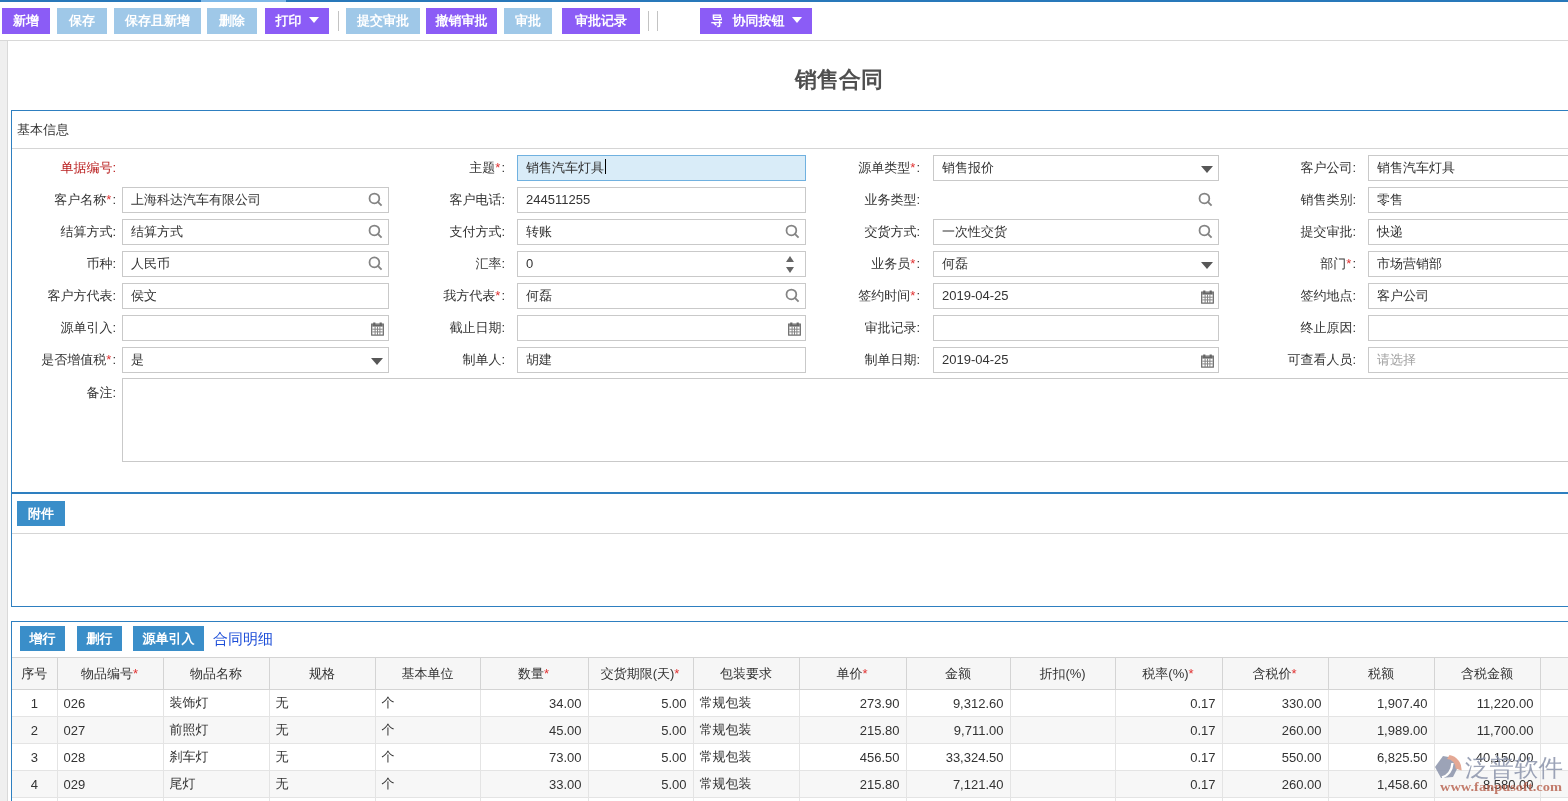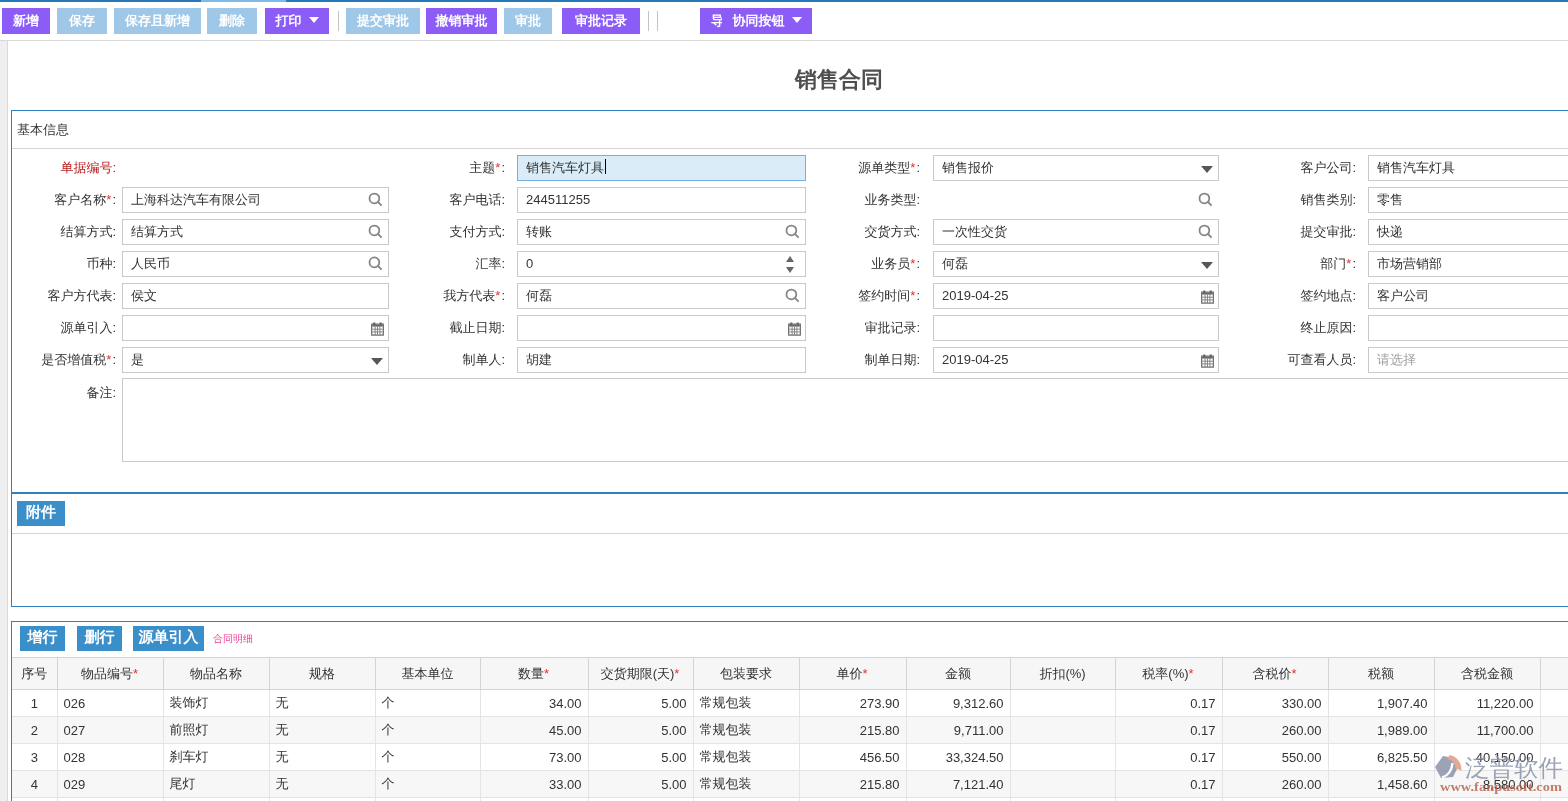--- a/index.html
+++ b/index.html
@@ -24,21 +24,21 @@
 .panel {position:absolute;left:11px;width:1689px;background:#fff;border:1px solid #2e7fc0;}
 .phead {position:absolute;left:0;top:0;width:100%;border-bottom:1px solid #d5d5d5;}
 .grid {position:absolute;left:12px;top:657px;border-collapse:collapse;table-layout:fixed;font-size:13px;color:#333;}
 .grid th {height:32px;font-weight:normal;background:#f6f6f6;border:1px solid #d4d4d4;border-left:none;text-align:center;padding:0;overflow:hidden;white-space:nowrap;}
 .grid th:first-child {border-left:none;}
 .grid td {height:27px;border:1px solid #e4e4e4;border-left:none;padding:0 6px;overflow:hidden;white-space:nowrap;}
 .grid tr.alt td {background:#f7f7f7;}
 .grid .c {text-align:center;}
 .grid .l {text-align:left;}
 .grid .r {text-align:right;}
-.sbtn {position:absolute;height:25px;line-height:25px;text-align:center;color:#fff;font-size:15px;font-weight:bold;background:#3a8ec9;font-family:Liberation Mono, monospace;}
+.sbtn {position:absolute;height:25px;line-height:25px;text-align:center;color:#fff;font-size:13px;font-weight:bold;background:#3a8ec9;}
 </style></head>
 <body>
 <div id="page">
 <div style="position:absolute;left:0;top:0;width:1568px;height:2px;background:#2878ba"></div>
 <div style="position:absolute;left:201px;top:0;width:85px;height:2px;background:#7fb9e8"></div>
 <div class="btn dark" style="left:2px;width:48px">新增</div>
     <div class="btn light" style="left:57px;width:50px">保存</div>
     <div class="btn light" style="left:114px;width:87px">保存且新增</div>
     <div class="btn light" style="left:207px;width:50px">删除</div>
     <div class="btn dark" style="left:265px;width:64px">打印<b class="tri"></b></div>
@@ -202,21 +202,21 @@
 
 <div class="panel" style="top:493px;height:114px">
   <div class="phead" style="height:40px"></div>
 </div>
 <div class="sbtn" style="left:17px;top:501px;width:48px">附件</div>
 
 <div class="panel" style="top:621px;height:200px"></div>
 <div class="sbtn" style="left:20px;top:626px;width:45px">增行</div>
 <div class="sbtn" style="left:77px;top:626px;width:45px">删行</div>
 <div class="sbtn" style="left:133px;top:626px;width:71px">源单引入</div>
-<div style="position:absolute;left:213px;top:626px;height:25px;line-height:25px;font-size:10px;color:#ec4899">合同明细</div>
+<div style="position:absolute;left:213px;top:626px;height:25px;line-height:25px;font-size:15px;color:#1d4ed8">合同明细</div>
 <table class="grid" style="width:1648px">
       <colgroup>
         <col style="width:45px">
         <col style="width:106px">
         <col style="width:106px">
         <col style="width:106px">
         <col style="width:105px">
         <col style="width:108px">
         <col style="width:105px">
         <col style="width:106px">

